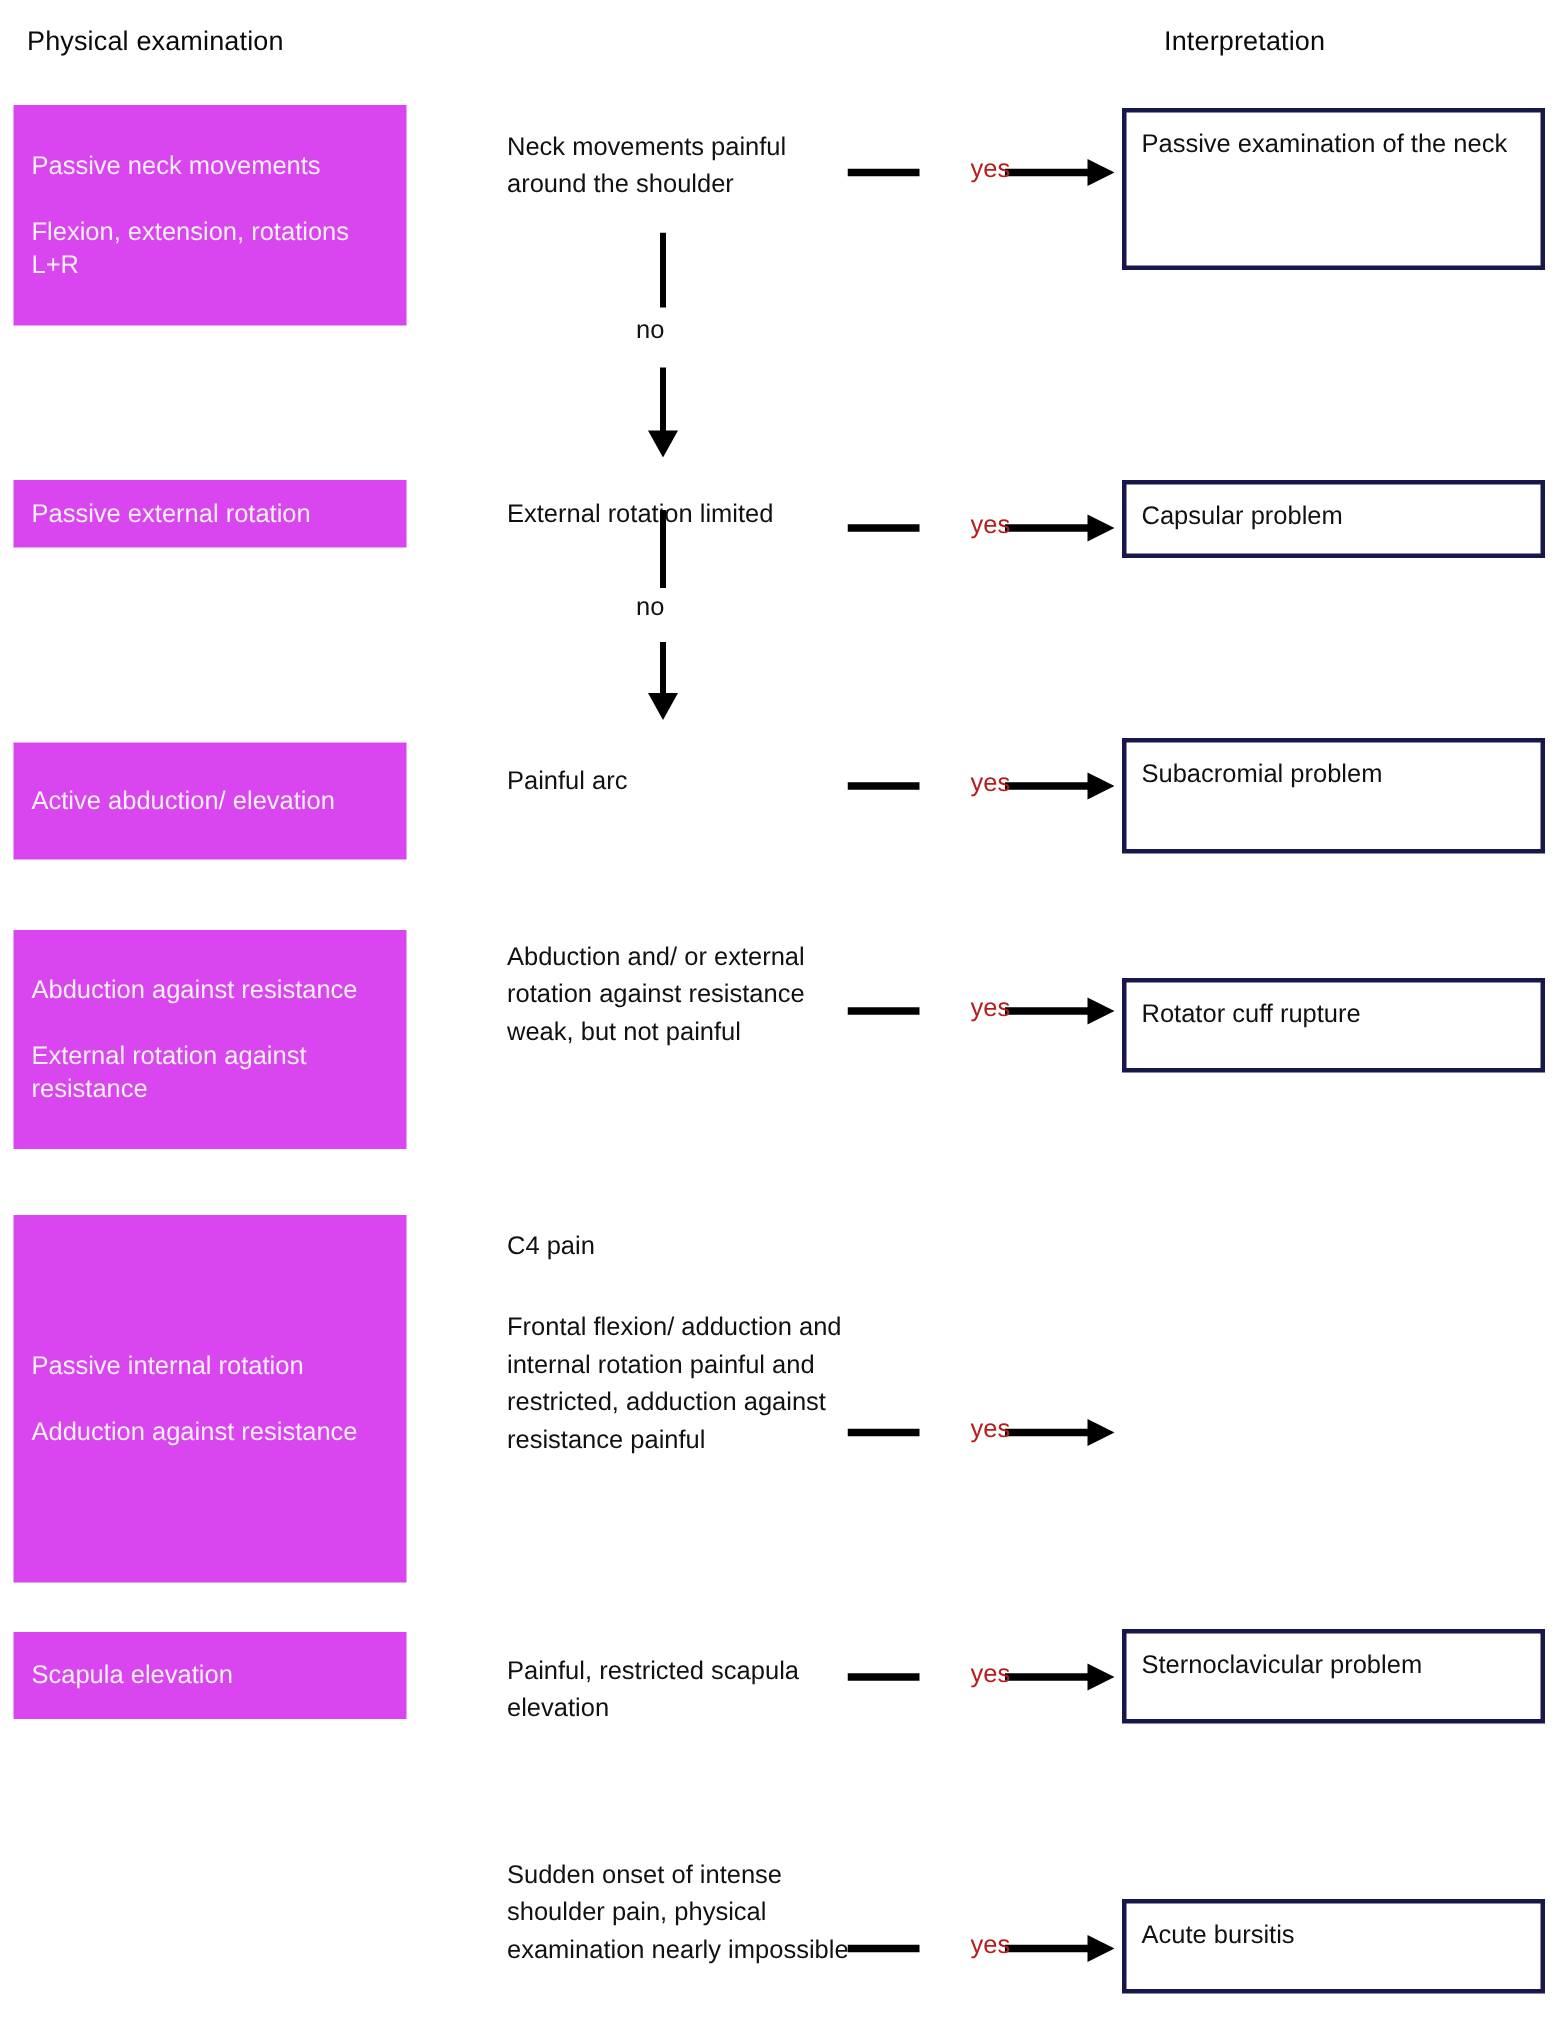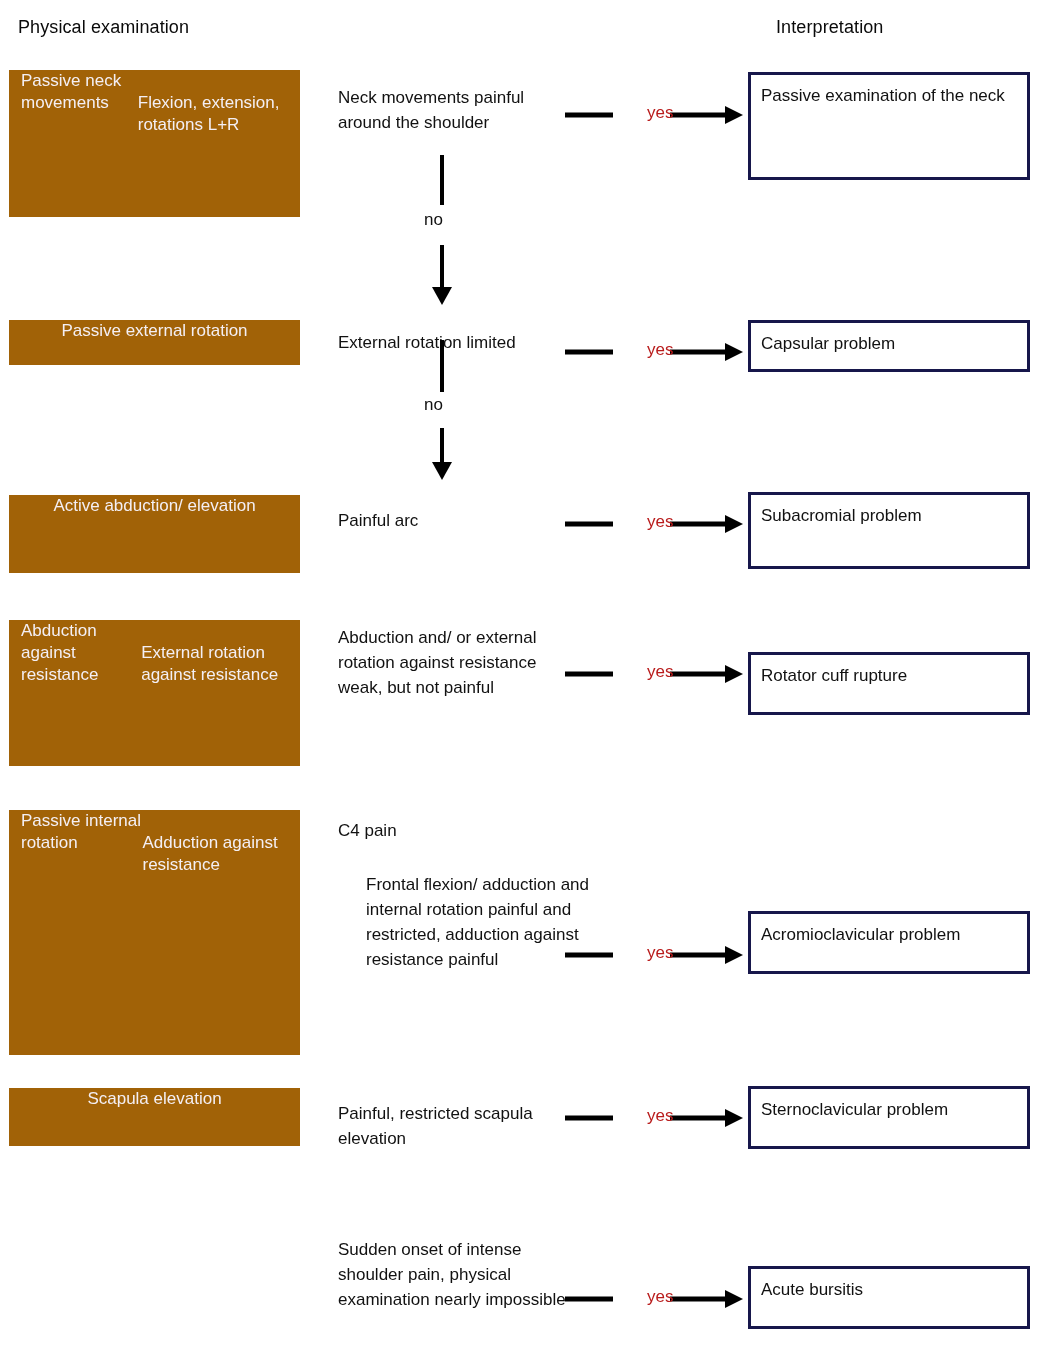--- a/index.html
+++ b/index.html
@@ -30,27 +30,27 @@
     color: #0a0a0a;
     white-space: nowrap;
   }
   #hdr-exam { left: 18px; top: 17px; }
   #hdr-interp { left: 776px; top: 17px; }
 
   
   .exam-box {
     position: absolute;
     left: 9px;
-    width: 291px;
-    background: #a16207;
+    width: 262px;
+    background: #d946ef;
     color: #f4eff4;
     box-sizing: border-box;
     padding: 0 12px;
     display: flex;
-    flex-direction: row;
+    flex-direction: column;
     justify-content: center;
   }
   .exam-line {
     font-size: 17px;
     line-height: 22px;
     font-weight: normal;
     margin: 0;
   }
   .exam-line + .exam-line { margin-top: 22px; }
 
@@ -216,34 +216,31 @@
     <div class="interp-text">Rotator cuff rupture</div>
   </div>
 
   <div class="exam-box" style="top:810px; height:245px;">
     <div class="exam-line">Passive internal rotation</div>
     <div class="exam-line">Adduction against resistance</div>
   </div>
 
   <div class="question" style="top:818px;">C4 pain</div>
 
-  <div class="question" style="top:872px; width:250px;margin-left:28px;">Frontal flexion/ adduction and internal rotation painful and restricted, adduction against resistance painful</div>
+  <div class="question" style="top:872px; width:250px;">Frontal flexion/ adduction and internal rotation painful and restricted, adduction against resistance painful</div>
 
   <div class="yes-connector" style="top:944px;">
     <svg width="178" height="22" viewBox="0 0 178 22">
       <line x1="0" y1="11" x2="48" y2="11" stroke="#000" stroke-width="5"></line>
       <line x1="105" y1="11" x2="162" y2="11" stroke="#000" stroke-width="5"></line>
       <polygon points="160,2 178,11 160,20" fill="#000"></polygon>
     </svg>
     <span class="yes-label">yes</span>
   </div>
 
-  <div class="interp-box" style="top:911px; height:63px;">
-    <div class="interp-text">Acromioclavicular problem</div>
-  </div>
 
   <div class="exam-box" style="top:1088px; height:58px;">
     <div class="exam-line">Scapula elevation</div>
   </div>
 
   <div class="question" style="top:1101px;">Painful, restricted scapula elevation</div>
 
   <div class="yes-connector" style="top:1107px;">
     <svg width="178" height="22" viewBox="0 0 178 22">
       <line x1="0" y1="11" x2="48" y2="11" stroke="#000" stroke-width="5"></line>

